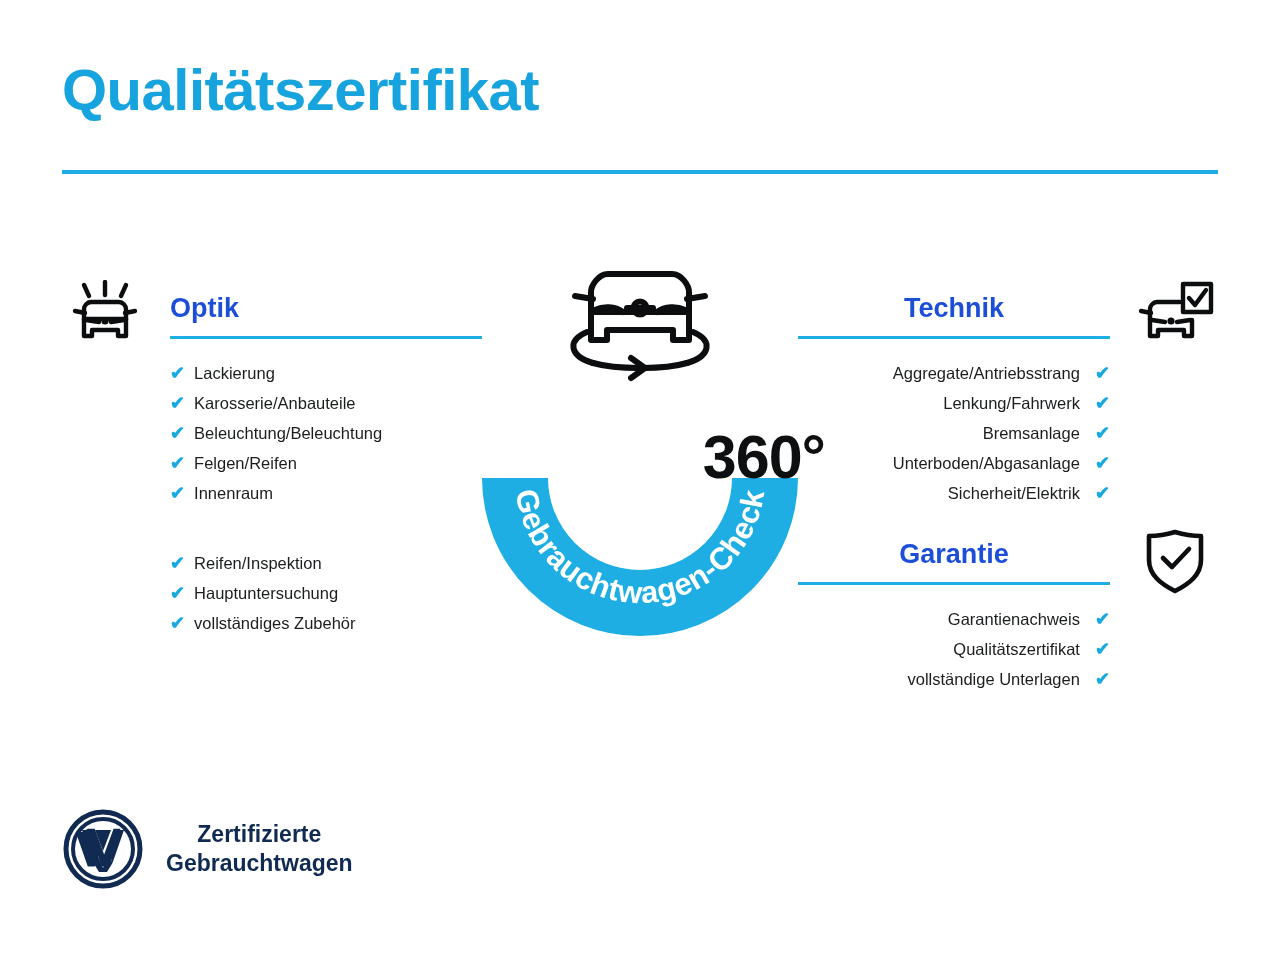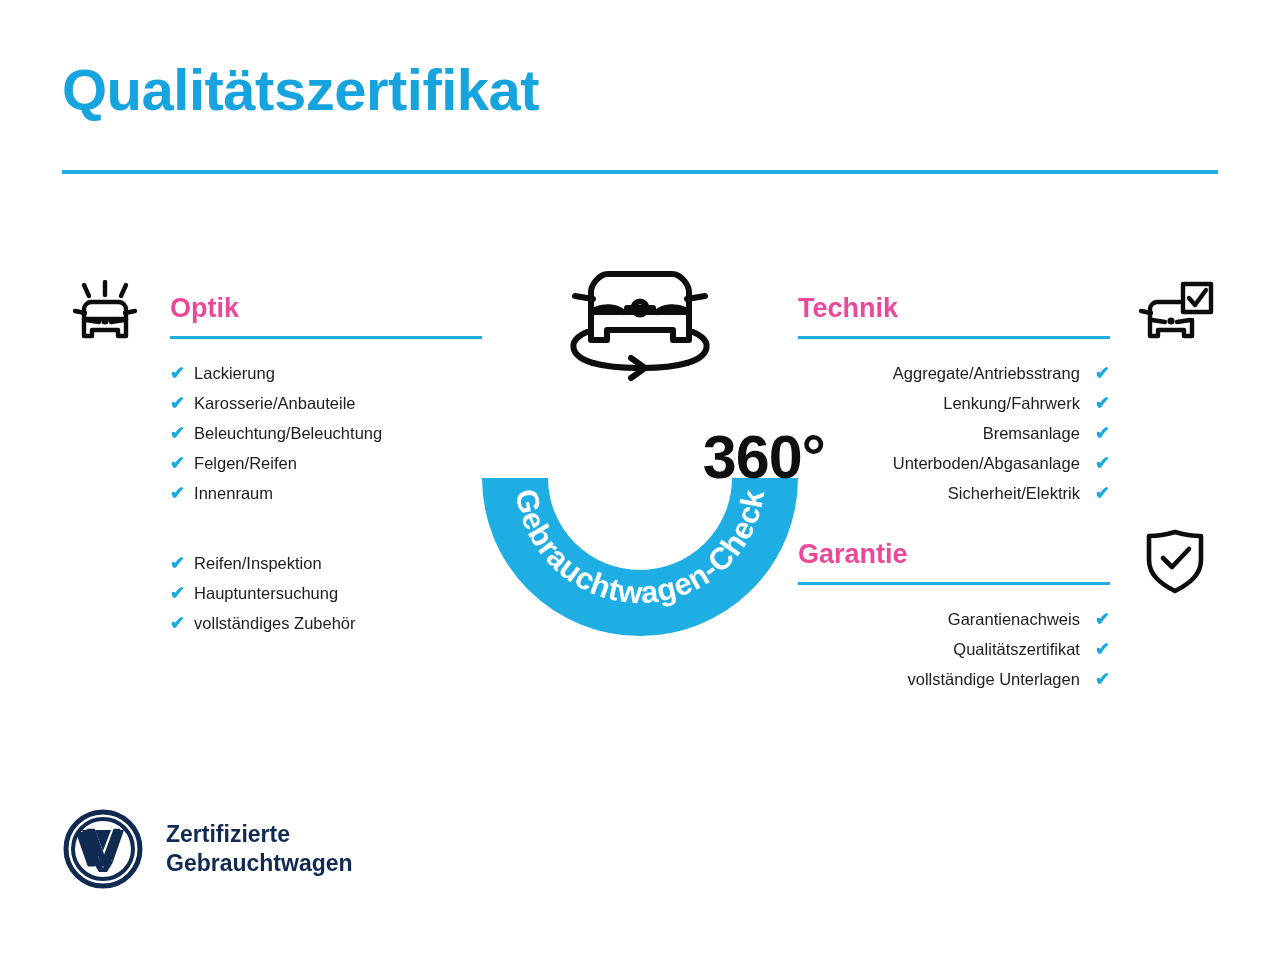--- a/index.html
+++ b/index.html
@@ -56,27 +56,27 @@
   .col-right { left: 798px; }
 
   .sec-head {
     position: relative;
     height: 56px;
   }
 
   .sec-title {
     font-size: 27px;
     font-weight: 700;
-    color: #ec4899;
+    color: #1d4ed8;
     line-height: 40px;
     white-space: nowrap;
   }
 
   .col-left .sec-title  { text-align: left;  padding-left: 108px; }
-  .col-right .sec-title { text-align: left; padding-right: 108px; }
+  .col-right .sec-title { text-align: center; padding-right: 108px; }
 
   .sec-rule {
     position: absolute;
     bottom: 5px;
     height: 3px;
     background: #1eaee4;
     width: 312px;
   }
   .col-left  .sec-rule { left: 108px; }
   .col-right .sec-rule { right: 108px; }
@@ -150,20 +150,21 @@
 
   .vw-mark { width: 82px; height: 82px; flex: 0 0 auto; }
 
   .footer-text {
     margin-left: 22px;
     font-size: 23px;
     font-weight: 700;
     color: #102a52;
     line-height: 29px;
     white-space: nowrap;
+    text-align: center;
   }
 </style>
 </head>
 <body>
 
 <div class="page">
 
   <div class="page-title">Qualitätszertifikat</div>
   <div class="header-rule"></div>
 

